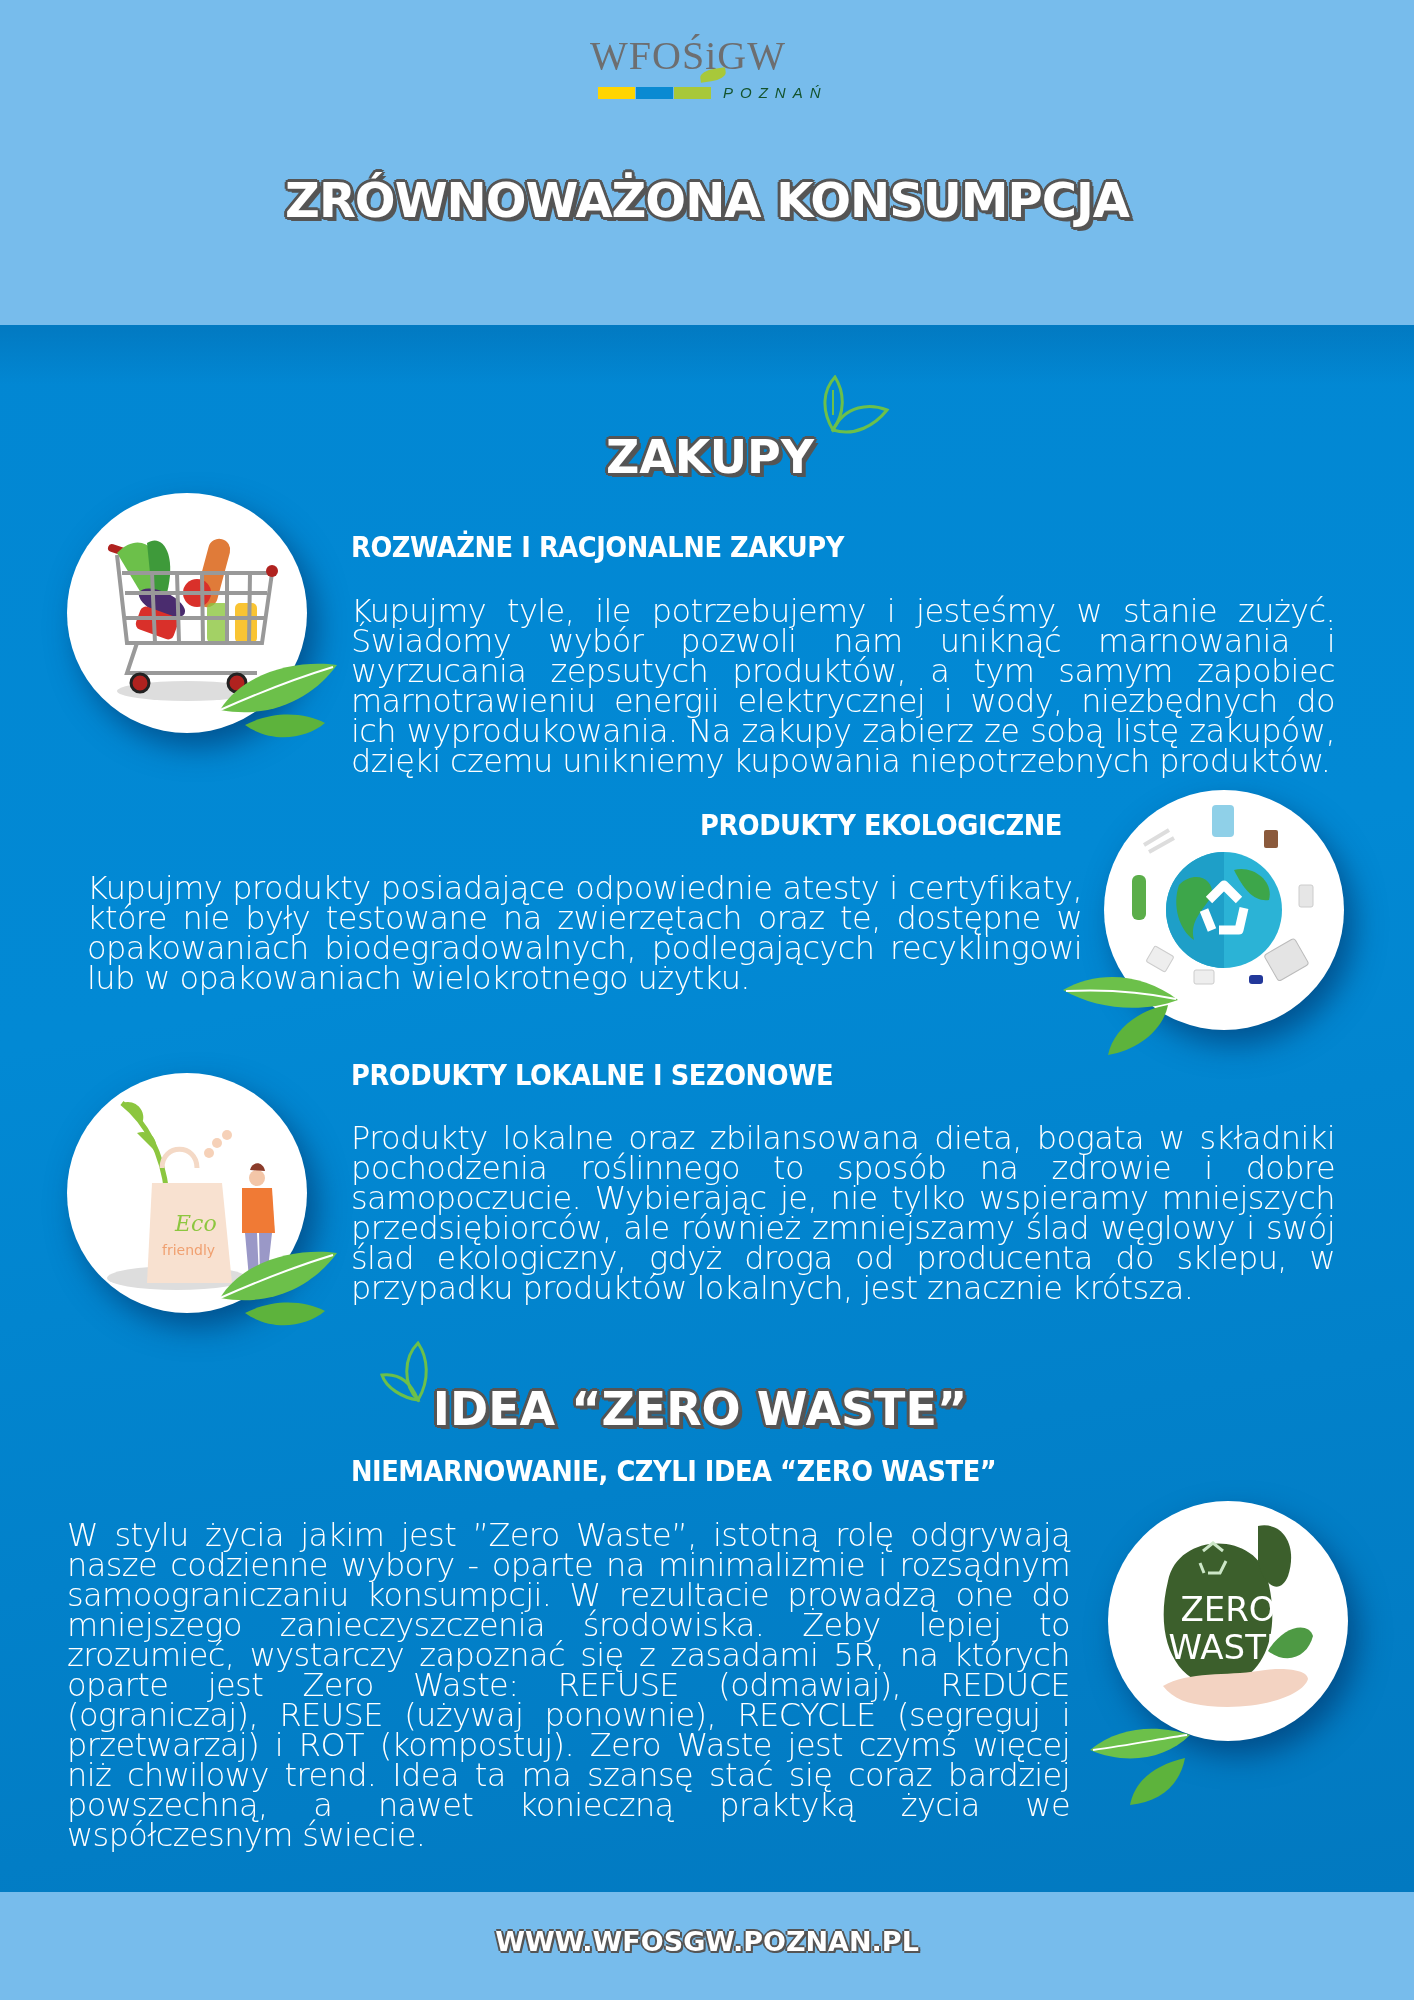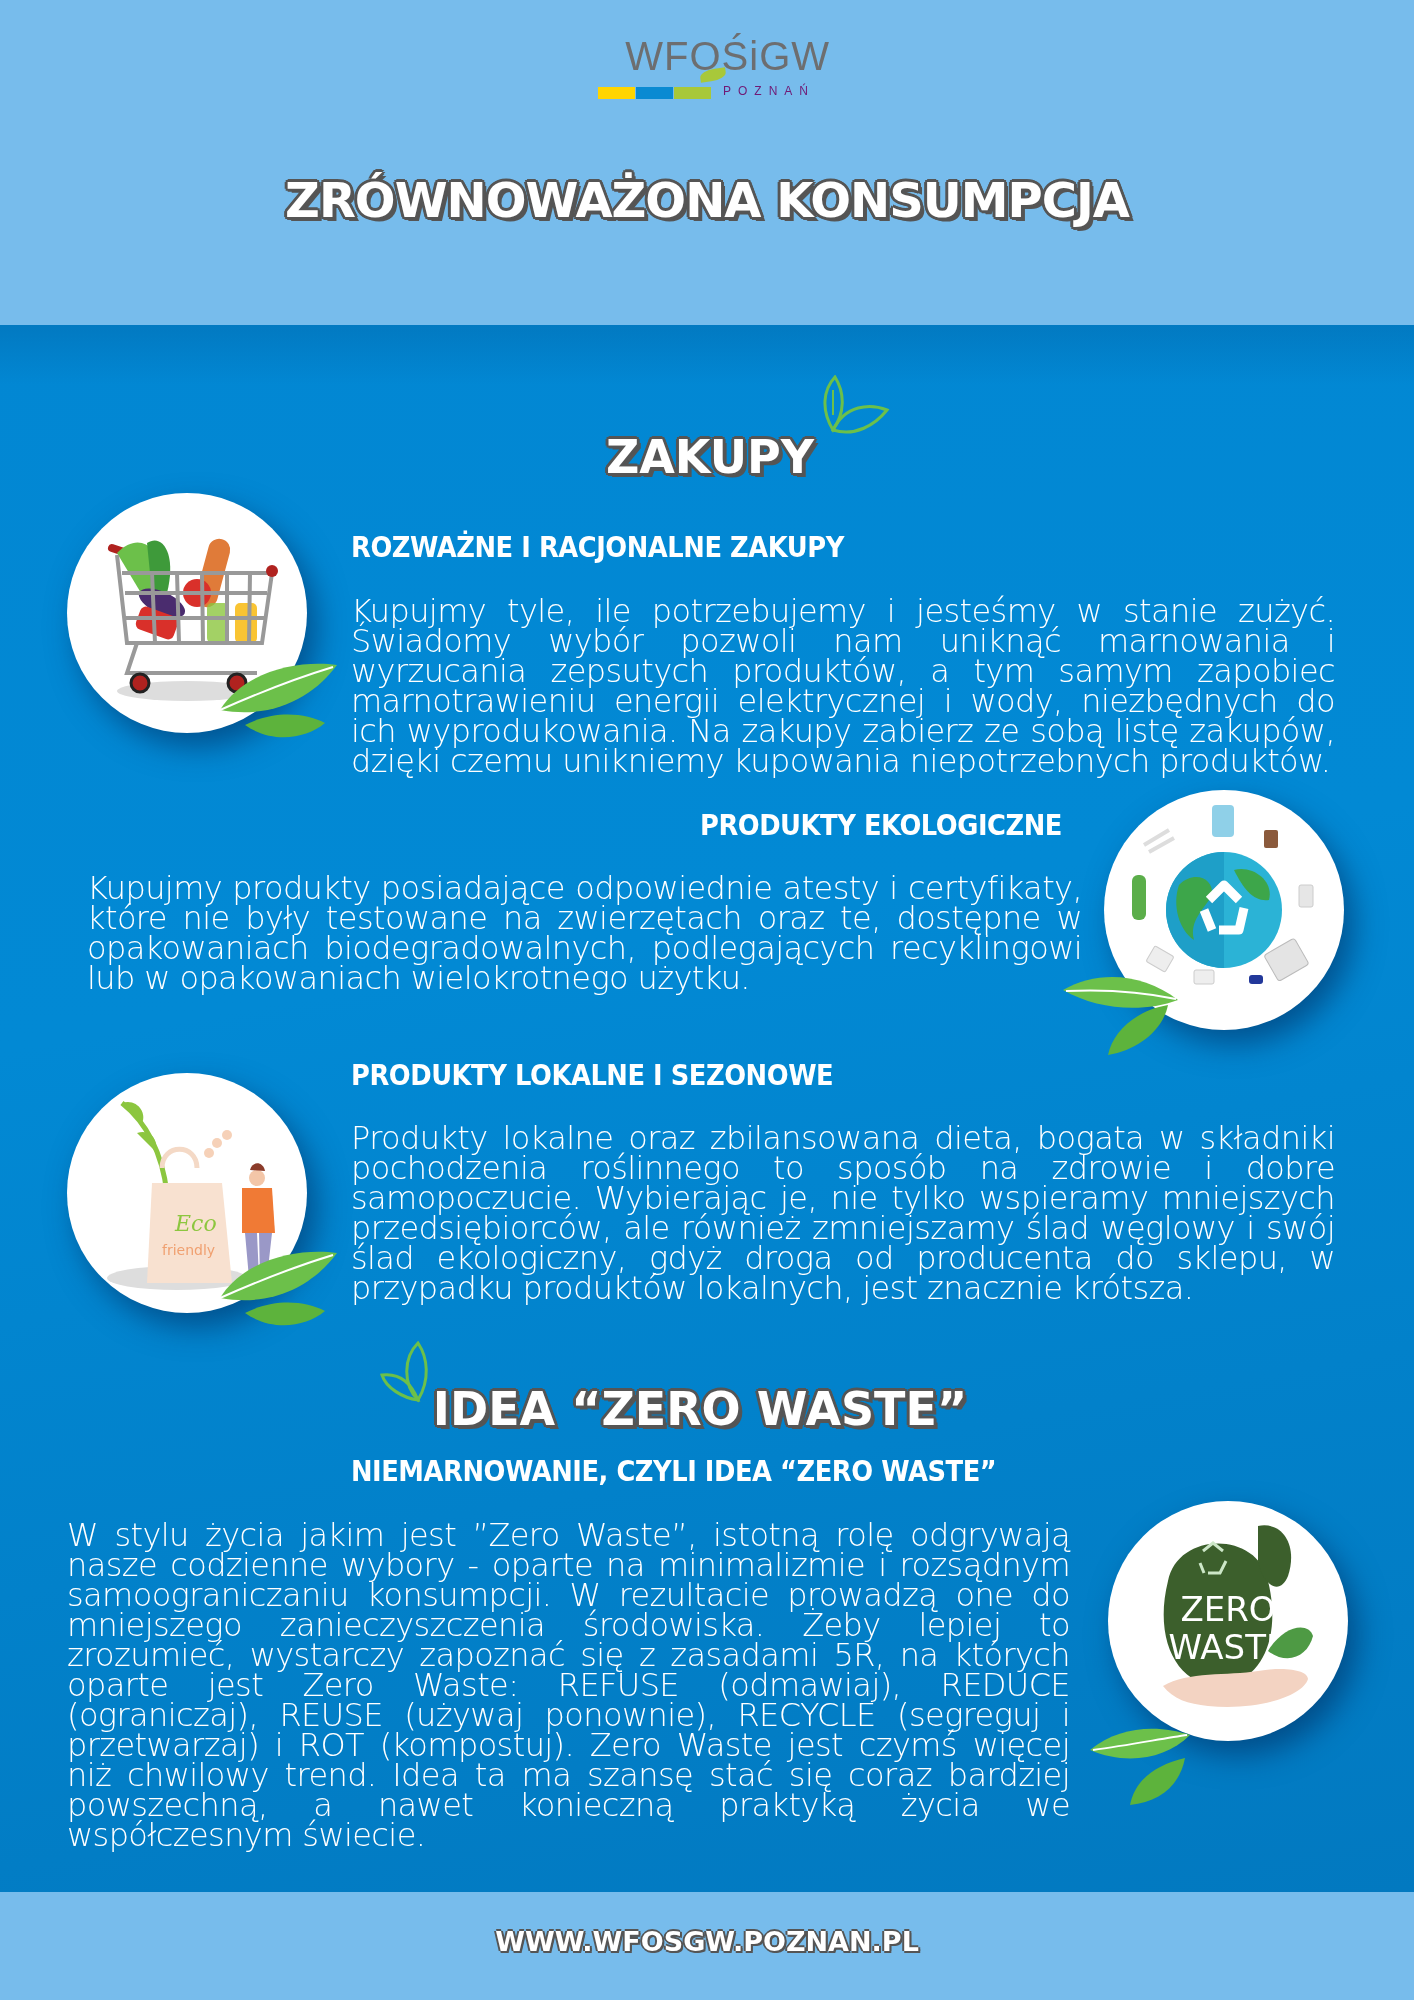--- a/index.html
+++ b/index.html
@@ -1,25 +1,25 @@
 <!DOCTYPE html>
 <html><head>
 <meta charset="utf-8">
 <style>
   * { box-sizing: border-box; margin: 0; padding: 0; }
   html, body { width: 1414px; height: 2000px; overflow: hidden; }
   body { font-family: "Liberation Sans", sans-serif; background: #77BCEC; position: relative; }
 
   .header { position: absolute; left: 0; top: 0; width: 1414px; height: 325px; background: #77BCEC; }
   .logo { position: absolute; left: 590px; top: 33px; width: 240px; height: 72px; }
-  .logo-text { position: absolute; left: 0; top: 0; width: 240px; text-align: right; font-family: Liberation Sans, sans-serif; font-size: 40px; font-weight: 400; color: #6D6E70; letter-spacing: 1px; line-height: 46px; }
+  .logo-text { position: absolute; left: 0; top: 0; width: 240px; text-align: left; font-family: Liberation Serif, serif; font-size: 40px; font-weight: 400; color: #6D6E70; letter-spacing: 1px; line-height: 46px; }
   .logo-leaf { position: absolute; left: 110px; top: 36px; width: 26px; height: 12px; background: #A8C83A; border-radius: 60% 0 60% 0; transform: rotate(-8deg); }
   .logo-bars { position: absolute; left: 8px; top: 54px; display: flex; }
   .logo-bar { width: 37px; height: 12px; margin-right: 1px; }
-  .logo-city { position: absolute; left: 133px; top: 51px; font-size: 12px; letter-spacing: 7px; color: #701a75; }
+  .logo-city { position: absolute; left: 133px; top: 51px; font-size: 15px; letter-spacing: 7px; color: #14532d; font-style: italic; }
 
   .outline-title { color: #fff; font-family: "DejaVu Sans", sans-serif; font-weight: 900; text-transform: uppercase;
     text-shadow: 3px 0 0 #555, -3px 0 0 #555, 0 3px 0 #555, 0 -3px 0 #555, 2px 2px 0 #555, -2px -2px 0 #555, 2px -2px 0 #555, -2px 2px 0 #555, 4px 4px 0 #555; }
   .main-title { position: absolute; left: 0; top: 172px; width: 1414px; text-align: center; font-size: 48px; letter-spacing: -1px; transform: scaleX(1.0); }
 
   .main { position: absolute; left: 0; top: 325px; width: 1414px; height: 1567px;
     background: linear-gradient(170deg, #0287D3 0%, #0289D4 40%, #0279C0 100%); }
   .main-shade-top { position: absolute; left: 0; top: 0; width: 1414px; height: 60px; background: linear-gradient(180deg, rgba(0,80,140,0.25), rgba(0,0,0,0)); }
 
   .footer { position: absolute; left: 0; top: 1892px; width: 1414px; height: 108px; background: #77BCEC; }

